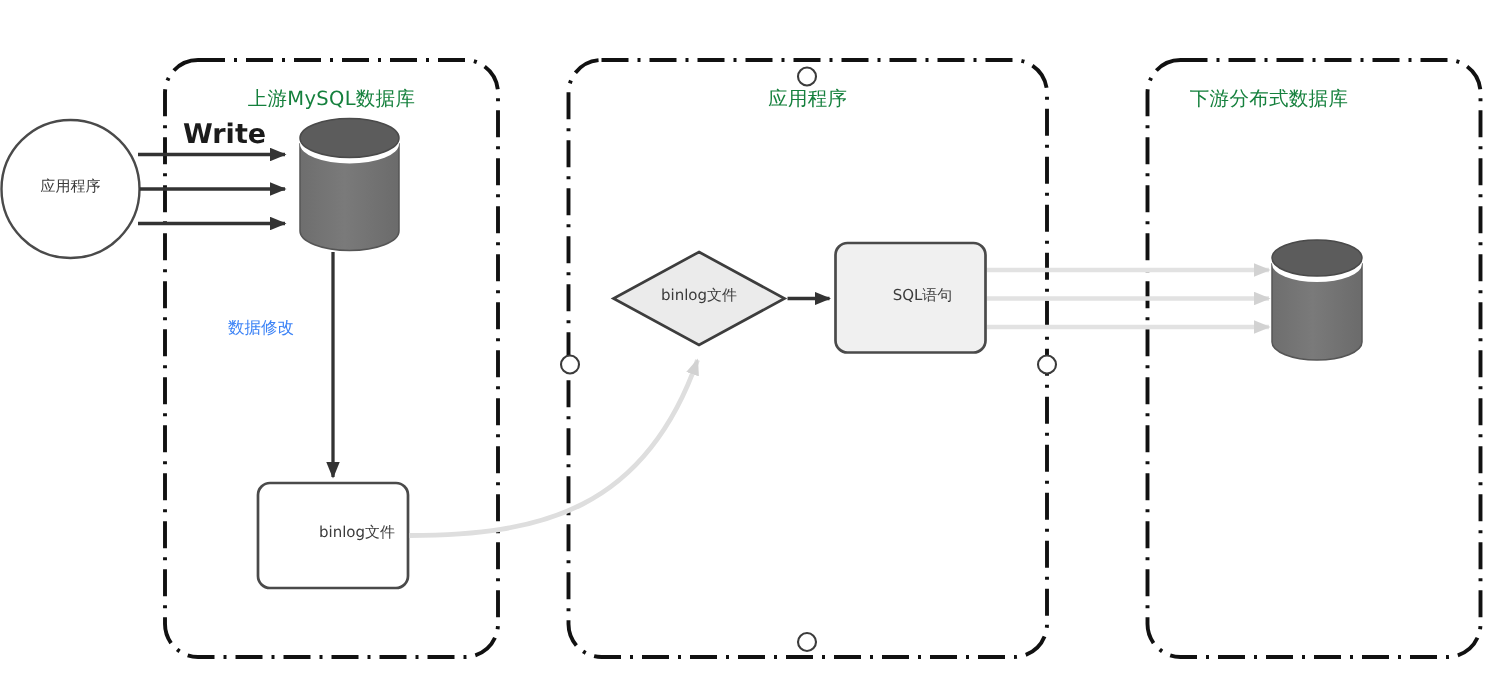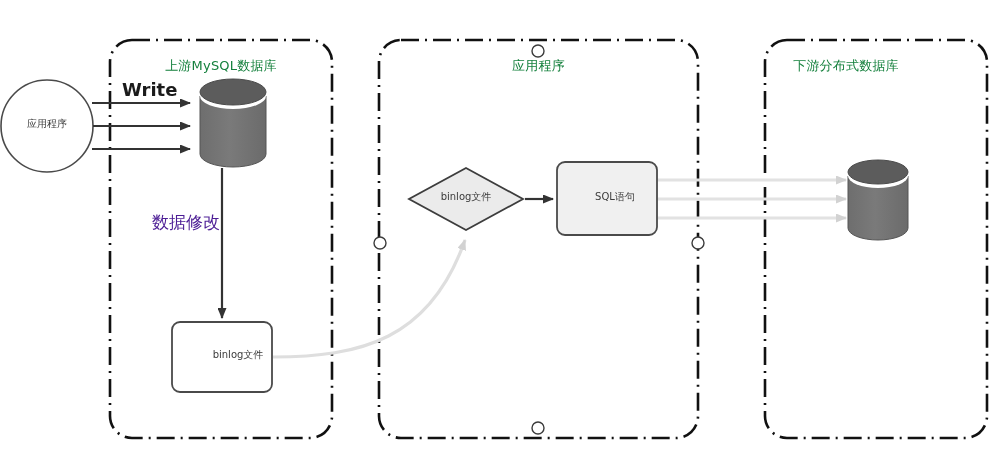--- a/index.html
+++ b/index.html
@@ -37,22 +37,22 @@
   .node-label {
     position: absolute;
     font-size: 10px;
     color: #3b3b3b;
     text-align: center;
     white-space: nowrap;
     pointer-events: none;
   }
   .edge-label {
     position: absolute;
-    font-size: 17px;
-    color: #4c1d95;
+    font-size: 11px;
+    color: #3b82f6;
     white-space: nowrap;
   }
   .edge-label.bold {
     font-weight: bold;
     color: #1b1b1b;
     font-size: 18px;
   }
 </style>
 </head>
 <body>

